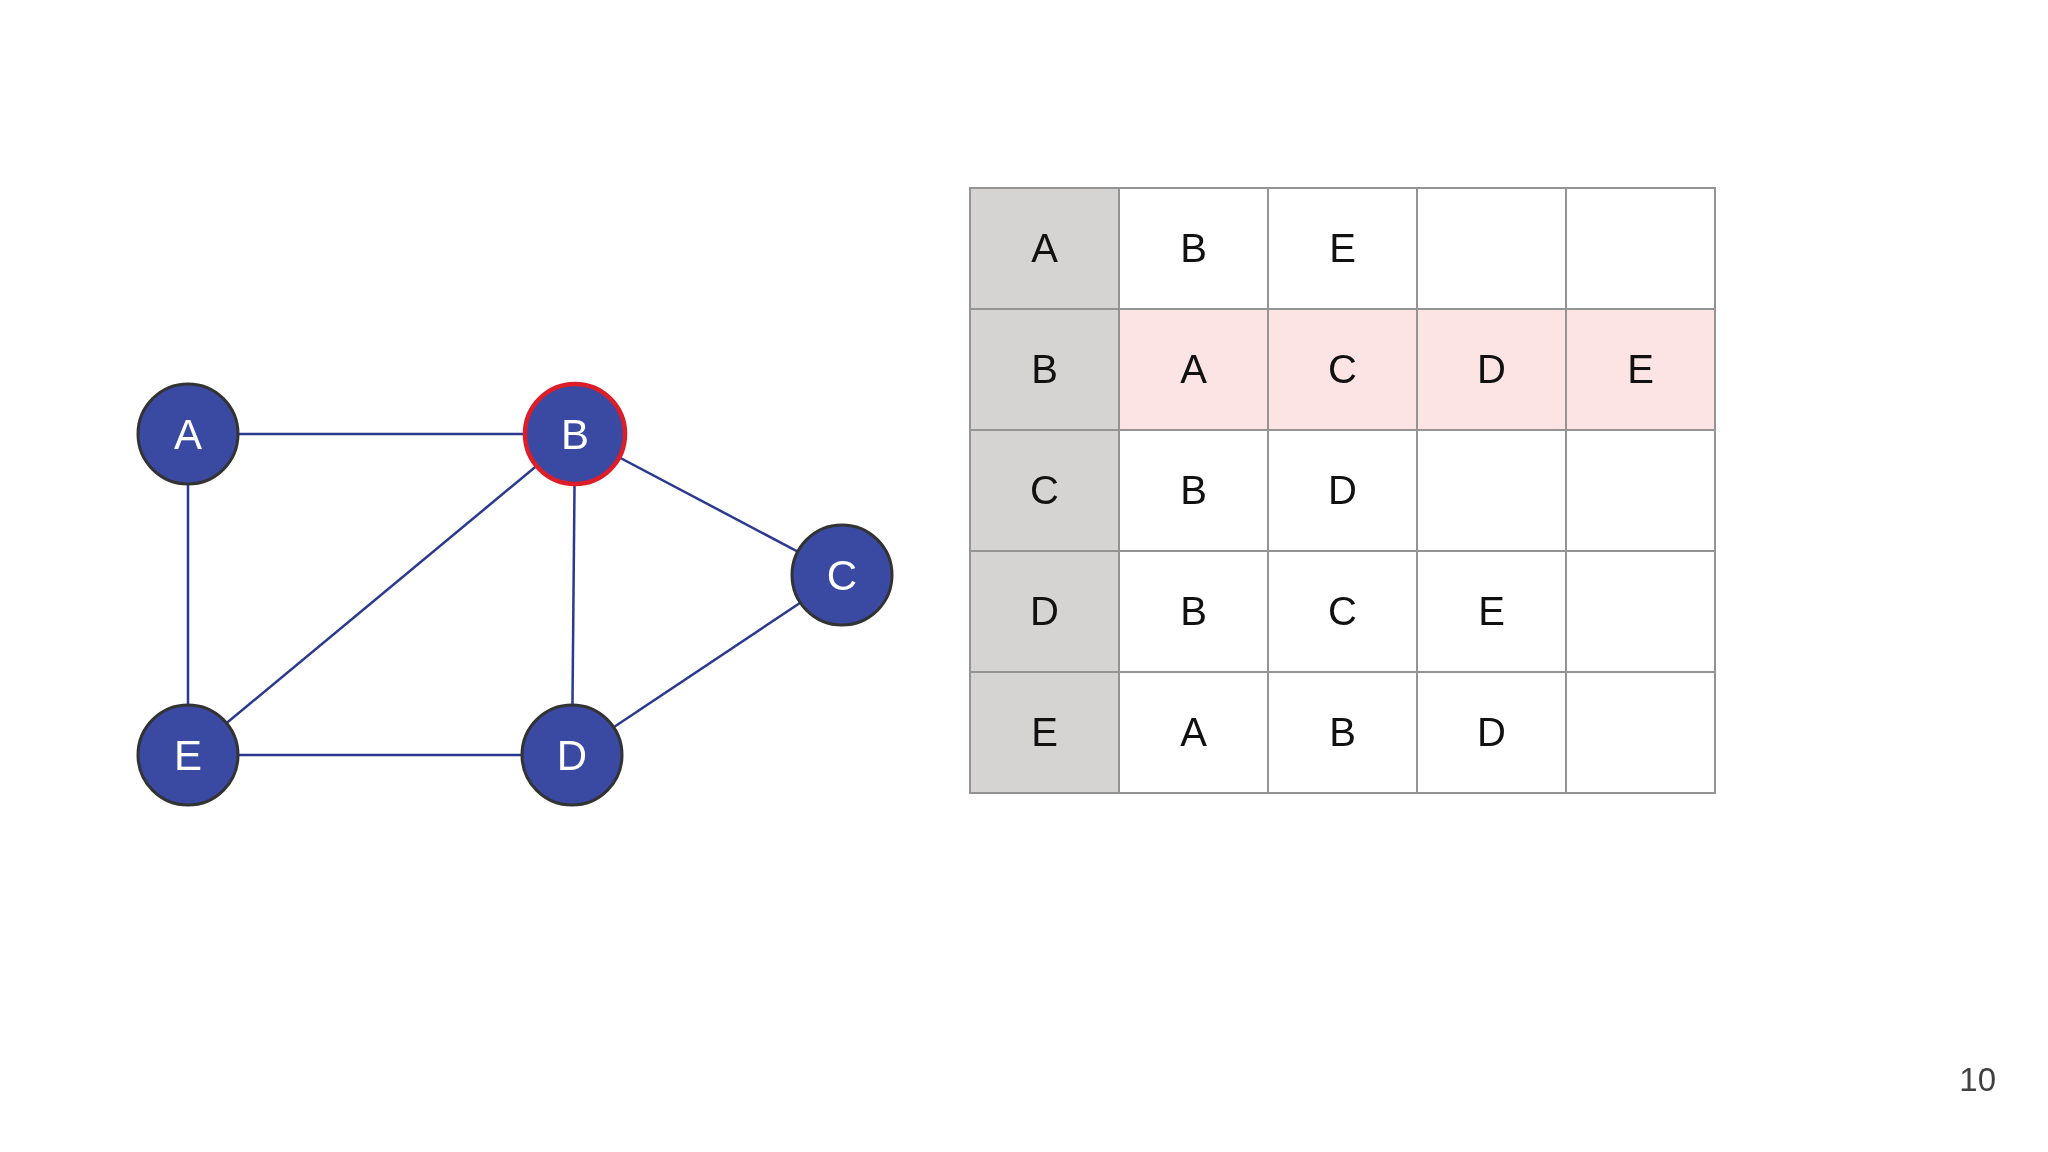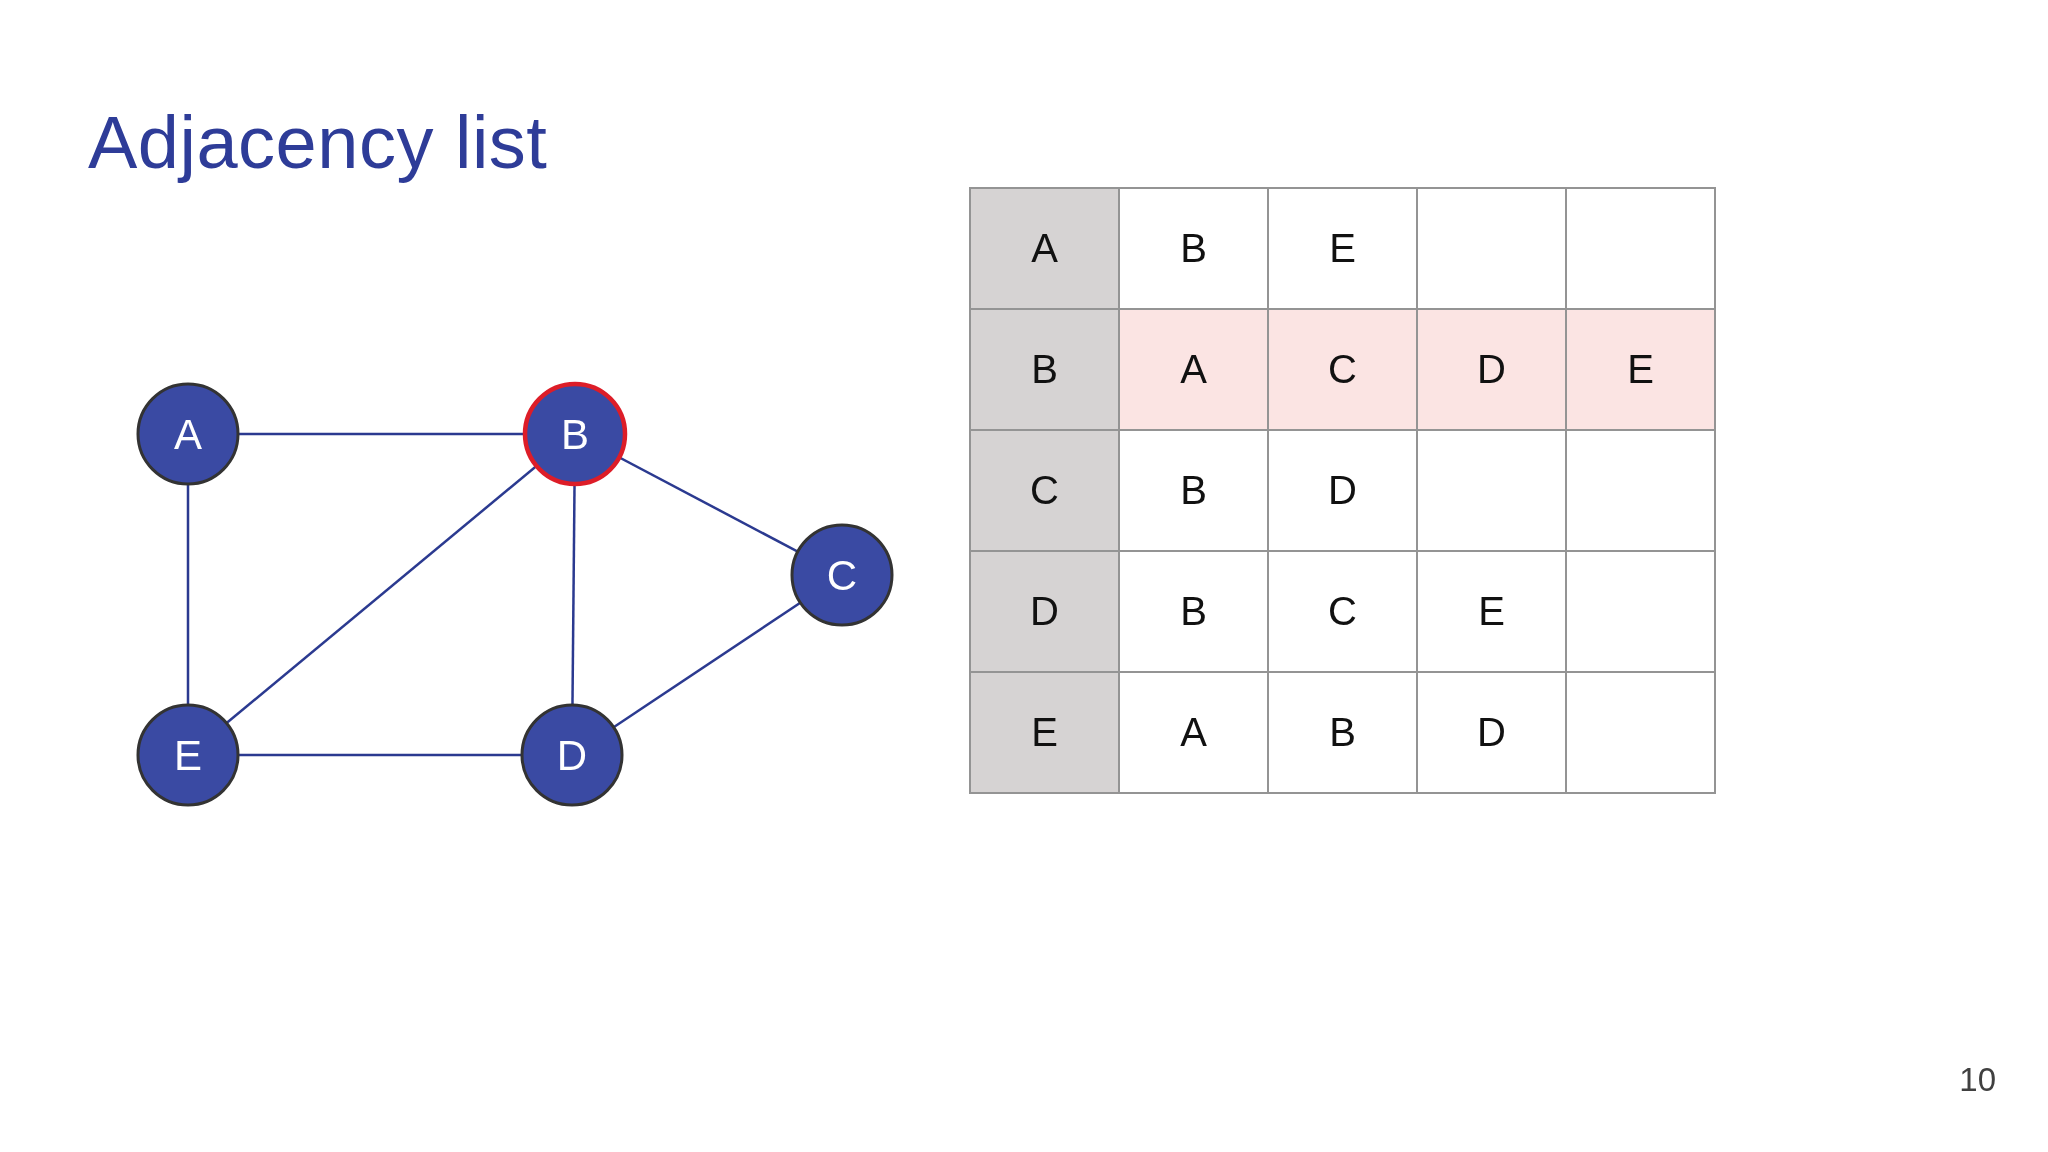--- a/index.html
+++ b/index.html
@@ -67,21 +67,20 @@
     font-size: 33px;
     line-height: 1;
     color: var(--page-number, #404040);
     margin-left: 32px;
   }
 </style>
 </head>
 <body>
 
 <div class="slide">
-  <h1 class="title">Adjacency list</h1>
   <svg class="graph" viewBox="0 0 2048 1152" xmlns="http://www.w3.org/2000/svg">
       <line x1="188" y1="434" x2="575" y2="434" stroke="#2b3a90" stroke-width="2.5"></line>
       <line x1="188" y1="434" x2="188" y2="755" stroke="#2b3a90" stroke-width="2.5"></line>
       <line x1="575" y1="434" x2="842" y2="575" stroke="#2b3a90" stroke-width="2.5"></line>
       <line x1="575" y1="434" x2="572" y2="755" stroke="#2b3a90" stroke-width="2.5"></line>
       <line x1="575" y1="434" x2="188" y2="755" stroke="#2b3a90" stroke-width="2.5"></line>
       <line x1="842" y1="575" x2="572" y2="755" stroke="#2b3a90" stroke-width="2.5"></line>
       <line x1="572" y1="755" x2="188" y2="755" stroke="#2b3a90" stroke-width="2.5"></line>
       <g>
         <circle cx="188" cy="434" r="50" fill="#3a4aa3" stroke="#333333" stroke-width="3"></circle>

